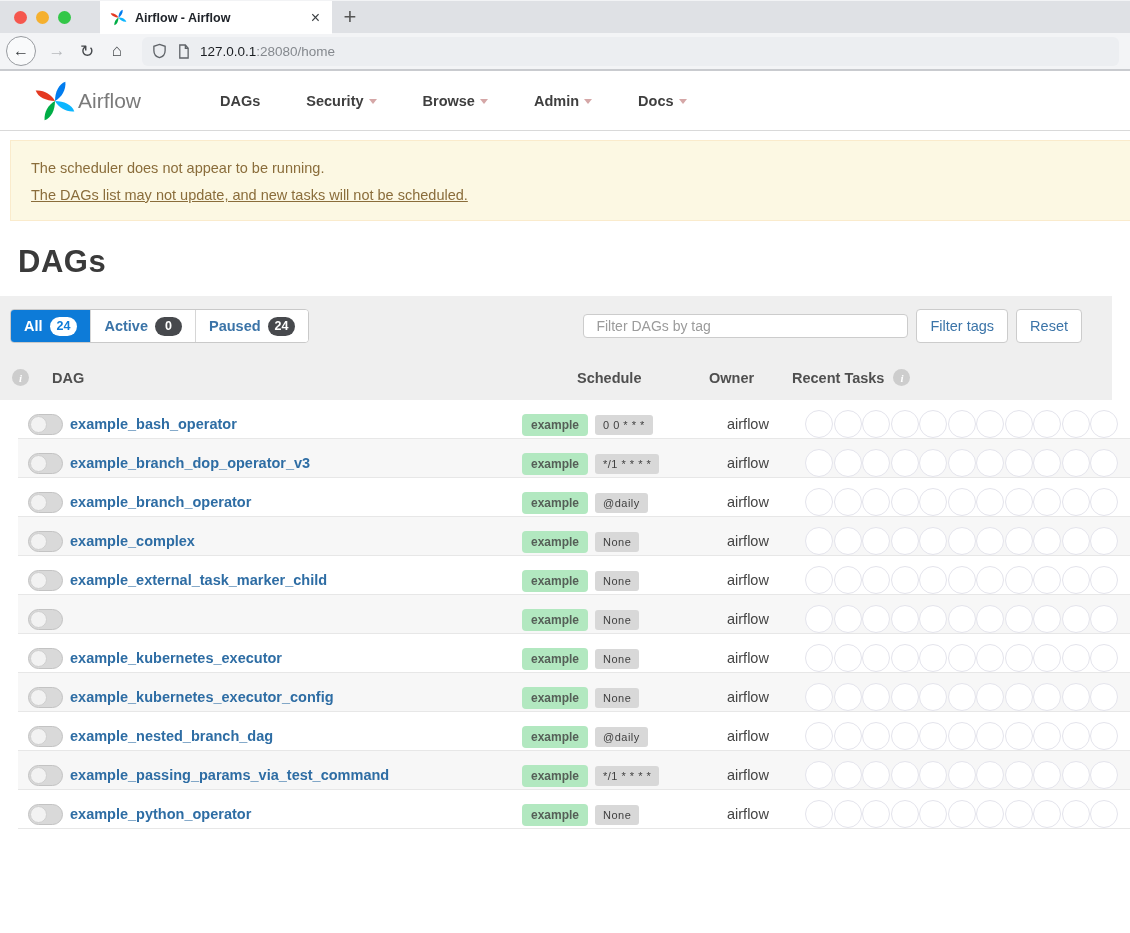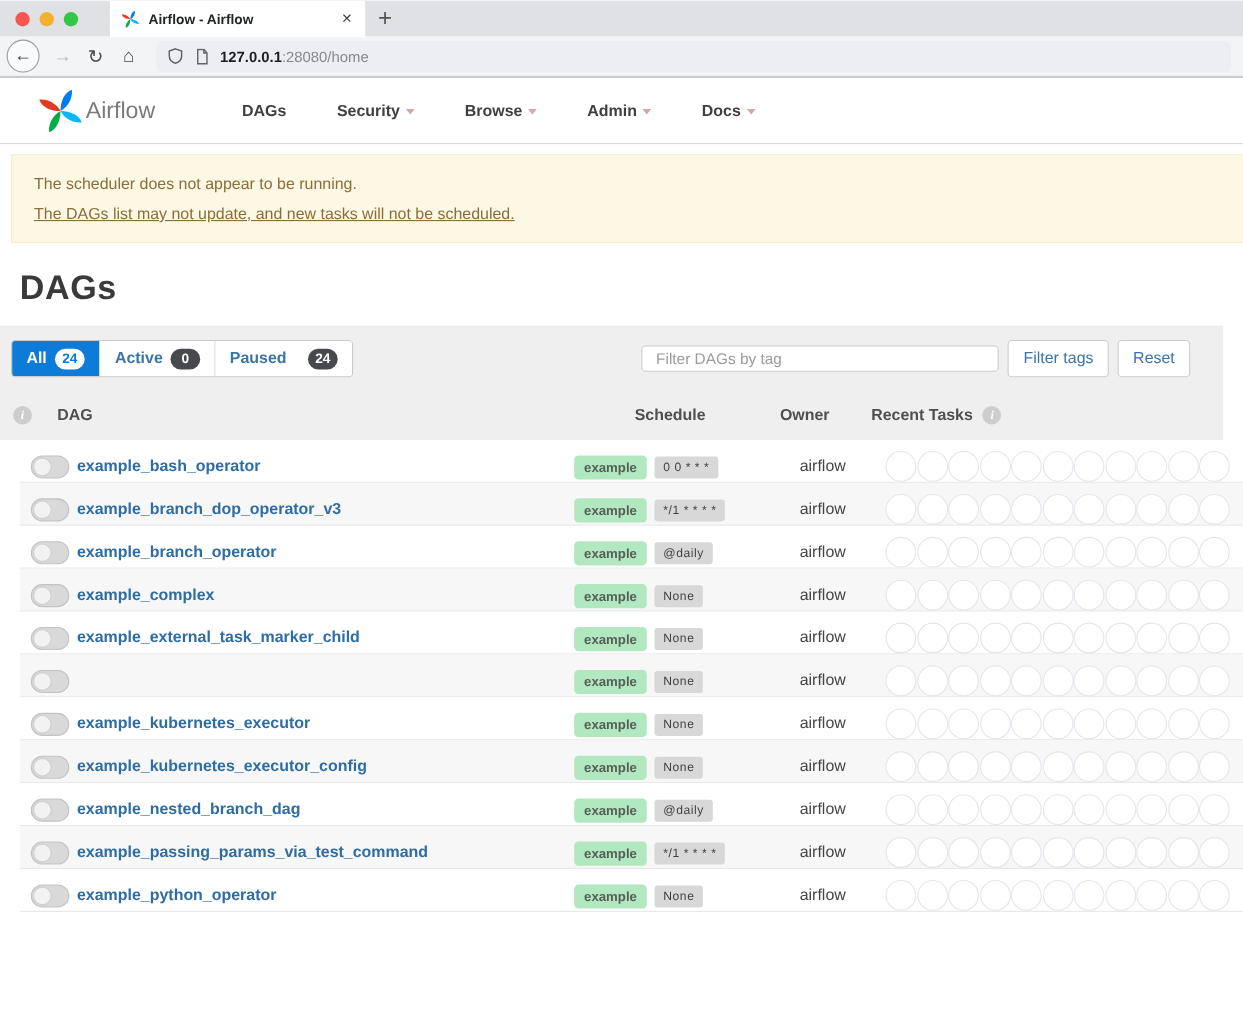--- a/index.html
+++ b/index.html
@@ -27,21 +27,21 @@
   .nav-btn { width: 30px; height: 30px; display: flex; align-items: center; justify-content: center;
     font-size: 17px; color: #46494d; }
   .back-circle { width: 30px; height: 30px; border: 1px solid #989ba0; border-radius: 50%;
     display: flex; align-items: center; justify-content: center; font-size: 16px; color: #3c4043;
     margin-right: 6px; background: #f9fafb; }
   .fwd { color: #b6b8bc; }
   .urlbar { margin-left: 10px; width: 977px; height: 29px; background: #eceef1; border-radius: 6px;
     display: flex; align-items: center; padding: 0 10px; }
   .urlbar .icon-gap { margin-right: 10px; display: flex; align-items: center; }
   .url-text { font-size: 13.5px; }
-  .url-host { color: #1b1e22; font-weight: 700; }
+  .url-host { color: #1b1e22; font-weight: 400; }
   .url-rest { color: #85898e; font-weight: 400; }
 
   
   .app-navbar { height: 60px; background: #fff; border-bottom: 1px solid #d9d9d9;
     display: flex; align-items: center; padding-left: 34px; }
   .brand { display: flex; align-items: center; }
   .brand-logo { width: 42px; height: 42px; }
   .brand-name { font-size: 21px; color: #7a7a7a; margin-left: 2px; }
   .main-nav { display: flex; list-style: none; margin-left: 56px; }
   .main-nav li { padding: 0 23px; font-size: 14.5px; font-weight: 700; color: #3f3f3f;
@@ -58,21 +58,21 @@
   
   .page-title { margin: 23px 0 16px 18px; font-size: 31px; font-weight: 700; color: #3a3a3a;
     letter-spacing: 0.5px; }
 
   .panel { width: 1112px; background: #efefef; padding-top: 13px; }
   .filter-row { display: flex; align-items: center; padding: 0 30px 0 10px; height: 34px; }
   .tab-group { display: flex; height: 34px; border-radius: 4px; overflow: hidden;
     border: 1px solid #c9c9c9; background: #fff; }
   .ftab { display: flex; align-items: center; padding: 0 13px; font-size: 14.5px; font-weight: 700;
     color: #3b74a8; background: #fff; border-right: 1px solid #d6d6d6; cursor: pointer; }
-  .ftab:last-child { border-right: none; gap: 12px; }
+  .ftab:last-child { border-right: none; }
   .ftab.active { background: #0d7bd8; color: #fff; }
   .count-badge { margin-left: 7px; min-width: 27px; height: 19px; border-radius: 10px;
     background: #47494d; color: #fff; font-size: 12.5px; font-weight: 700;
     display: flex; align-items: center; justify-content: center; padding: 0 7px; }
   .ftab.active .count-badge { background: #fff; color: #0d7bd8; }
 
   .tag-filter-input { margin-left: auto; width: 325px; height: 24px; border: 1px solid #ccc;
     border-radius: 4px; padding: 0 12px; font-size: 14px; color: #701a75; background: #fff;
     font-family: "Liberation Sans", sans-serif; }
   .tag-filter-input::placeholder { color: #9b9b9b; }

